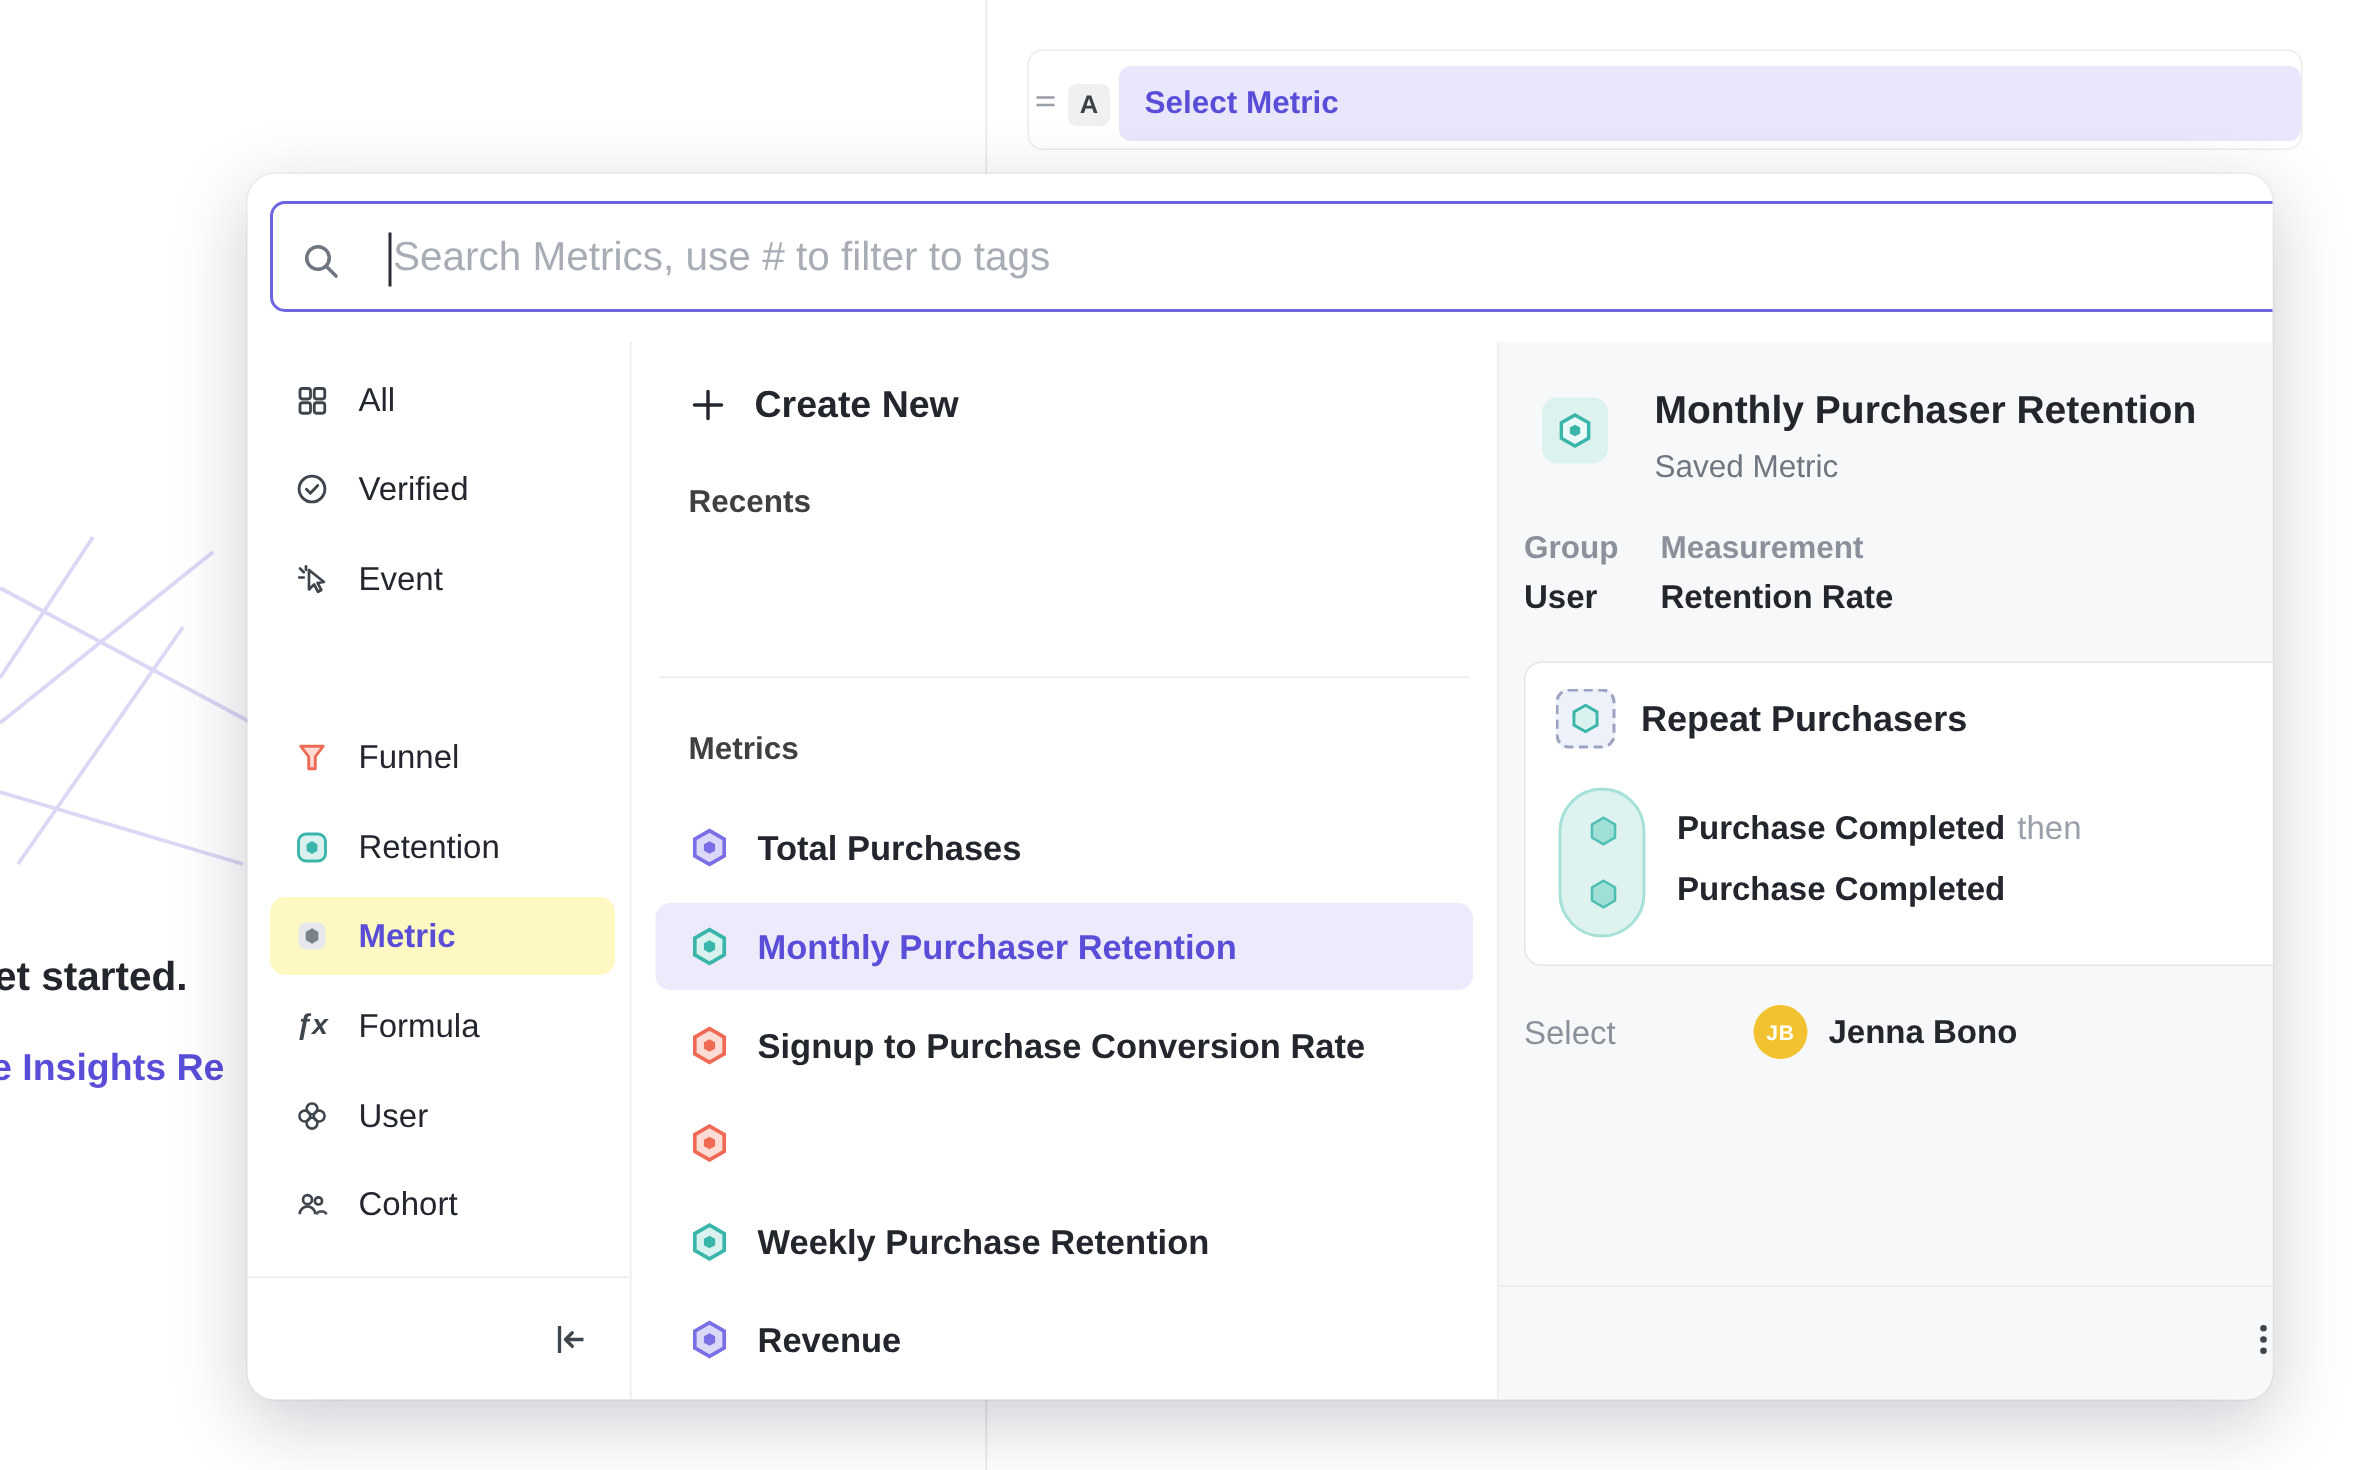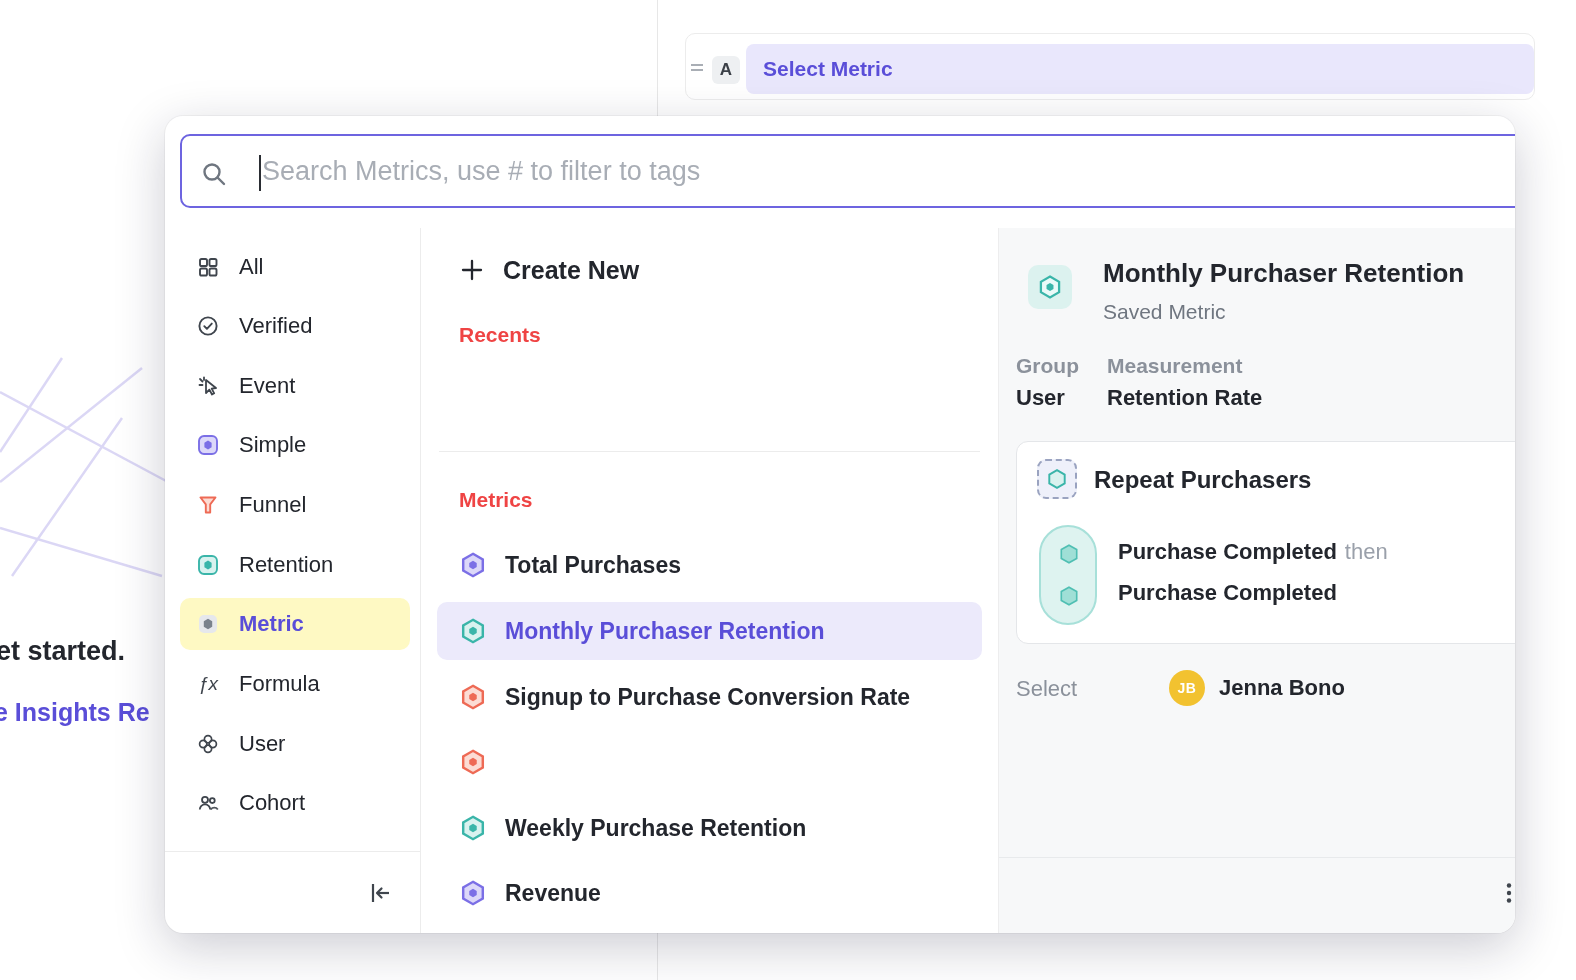--- a/index.html
+++ b/index.html
@@ -47,21 +47,21 @@
                font-size:22px; font-weight:500; color:#23262d; }
   .side-item .sicon { width:26px; height:26px; display:flex; align-items:center; justify-content:center; color:#3f454d; flex:0 0 26px; }
   .side-item.selected { background:#fef9c3; color:#5a4ed8;font-weight:bold; }
   .side-hdiv { position:absolute; left:0; top:623px; width:255px; height:1px; background:#ececec; }
   .collapse-btn { position:absolute; left:202px; top:652px; width:26px; height:26px; color:#3f454d; cursor:pointer; }
 
   
   .row-create { position:absolute; left:0; top:22px; width:577px; height:40px; display:flex; align-items:center;
                 padding-left:38px; gap:18px; font-size:25px; font-weight:700; color:#23262d; cursor:pointer; }
   .row-create .plus { width:26px; height:26px; color:#23262d; flex:0 0 26px; }
-  .sec-label { position:absolute; left:38px; height:24px; font-size:21px; font-weight:600; color:#ef4444; }
+  .sec-label { position:absolute; left:38px; height:24px; font-size:21px; font-weight:600; color:#404040; }
   .m-item { position:absolute; left:16px; width:545px; height:58px; border-radius:10px;
             display:flex; align-items:center; padding-left:22px; gap:18px; cursor:pointer;
             font-size:23px; font-weight:700; color:#23262d; white-space:nowrap; }
   .m-item.selected { background:#eceafb; color:#5a4ed8; }
   .m-hdiv { position:absolute; left:18px; top:223px; width:541px; height:1px; background:#ececec; }
   .hex { width:28px; height:28px; flex:0 0 28px; }
 
   .hex-purple .outer { fill:#dcd8f9; stroke:#7b6fe6; }
   .hex-purple .inner { fill:#7b6fe6; }
   .hex-teal .outer { fill:#d9f2ef; stroke:#3ab5a9; }
@@ -173,29 +173,20 @@
             <svg width="24" height="24" viewBox="0 0 24 24" fill="none" stroke="currentColor" stroke-width="1.8">
               <path d="M10 6 L10 19 L13.4 15.6 L16 20.5 L18.2 19.3 L15.7 14.6 L20 14 Z" stroke-linejoin="round"></path>
               <line x1="4" y1="5" x2="6.5" y2="7.5" stroke-linecap="round"></line>
               <line x1="3.5" y1="11" x2="6.5" y2="11" stroke-linecap="round"></line>
               <line x1="8" y1="3.5" x2="8" y2="6" stroke-linecap="round"></line>
             </svg>
             </span>
           <span>Event</span>
         </div>
 
-        <div class="side-item" style="top:191px">
-          <span class="sicon">
-            <svg width="24" height="24" viewBox="0 0 24 24">
-              <rect x="3" y="3" width="18" height="18" rx="5" fill="#dcd8f9" stroke="#7b6fe6" stroke-width="1.9"></rect>
-              <polygon points="12,7.6 15.6,9.8 15.6,14.2 12,16.4 8.4,14.2 8.4,9.8" fill="#7b6fe6"></polygon>
-            </svg>
-            </span>
-          <span>Simple</span>
-        </div>
 
         <div class="side-item" style="top:251px">
           <span class="sicon">
             <svg width="24" height="24" viewBox="0 0 24 24">
               <path d="M4.5 4.5 H19.5 L14.2 11.4 V19.5 H9.8 V11.4 Z" fill="#fcdcd4" stroke="#ee6a55" stroke-width="1.9" stroke-linejoin="round"></path>
             </svg>
             </span>
           <span>Funnel</span>
         </div>
 
@@ -213,21 +204,21 @@
           <span class="sicon">
             <svg width="24" height="24" viewBox="0 0 24 24">
               <rect x="3" y="3" width="18" height="18" rx="5" fill="#e6e8ec"></rect>
               <polygon points="12,6.8 16.2,9.3 16.2,14.7 12,17.2 7.8,14.7 7.8,9.3" fill="#7a828c"></polygon>
             </svg>
             </span>
           <span>Metric</span>
         </div>
 
         <div class="side-item" style="top:430px">
-          <span class="sicon" style="font-size:19px;font-style:italic;font-weight:400;">ƒx</span>
+          <span class="sicon" style="font-size:19px;font-style:italic;font-weight:700;">ƒx</span>
           <span>Formula</span>
         </div>
 
         <div class="side-item" style="top:490px">
           <span class="sicon">
             <svg width="24" height="24" viewBox="0 0 24 24" fill="none" stroke="currentColor" stroke-width="1.7">
               <circle cx="12" cy="7.2" r="3.6"></circle>
                 <circle cx="16.8" cy="12" r="3.6"></circle>
               <circle cx="12" cy="16.8" r="3.6"></circle>
                 <circle cx="7.2" cy="12" r="3.6"></circle>

